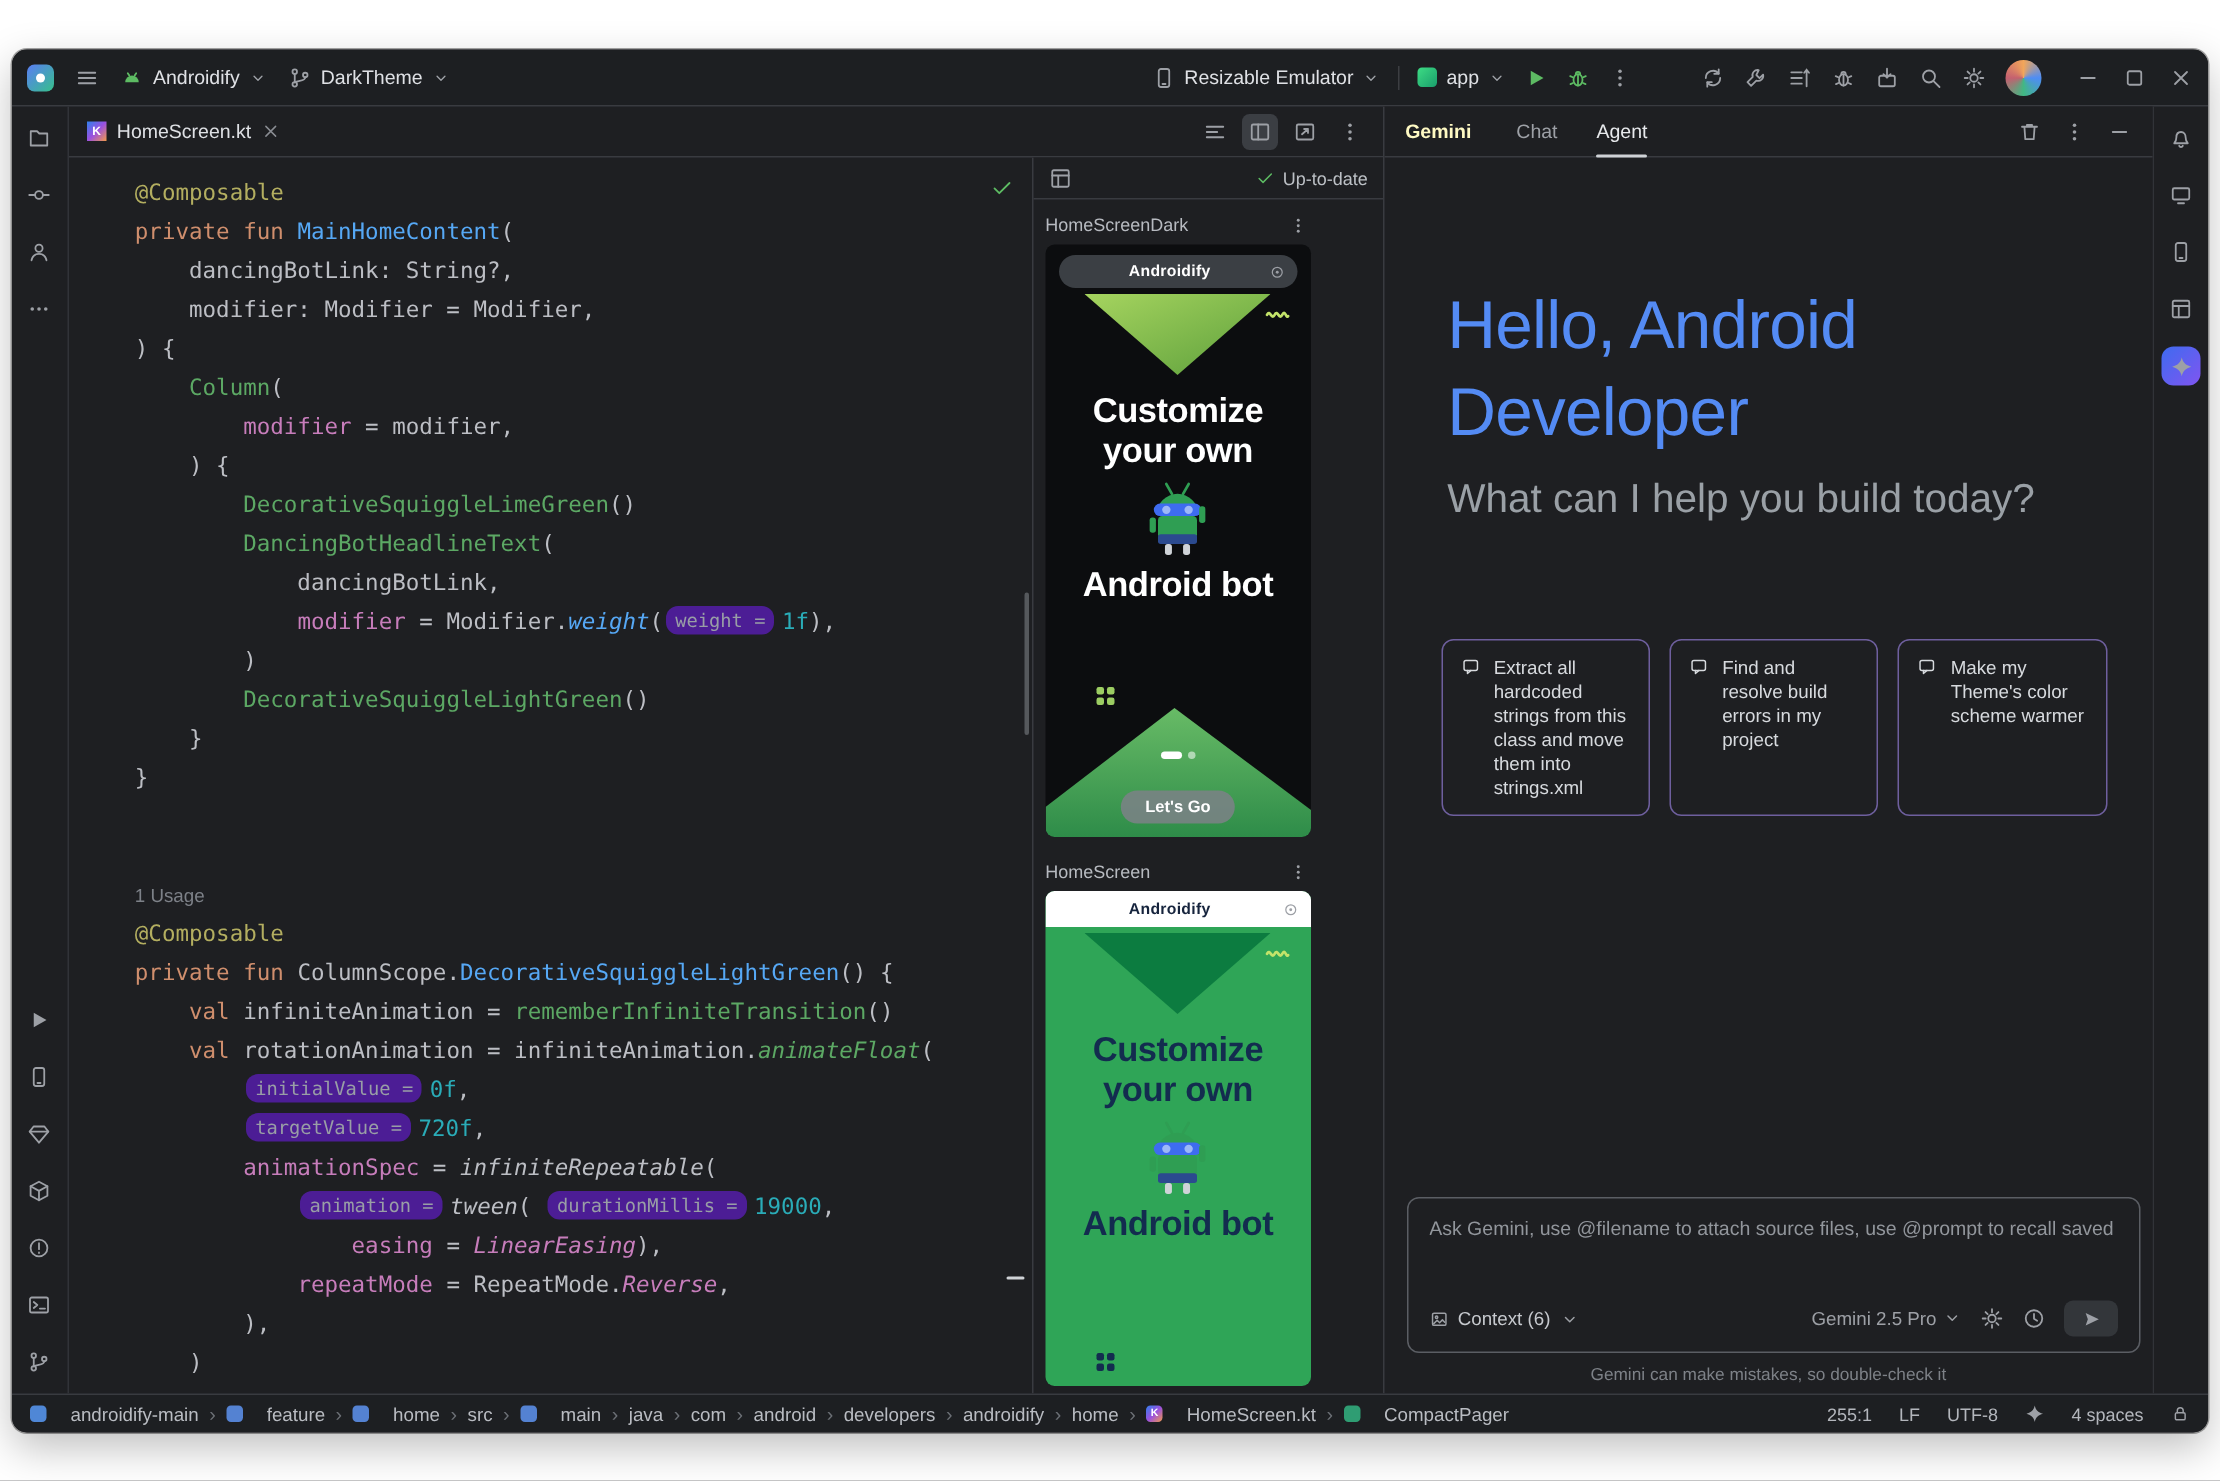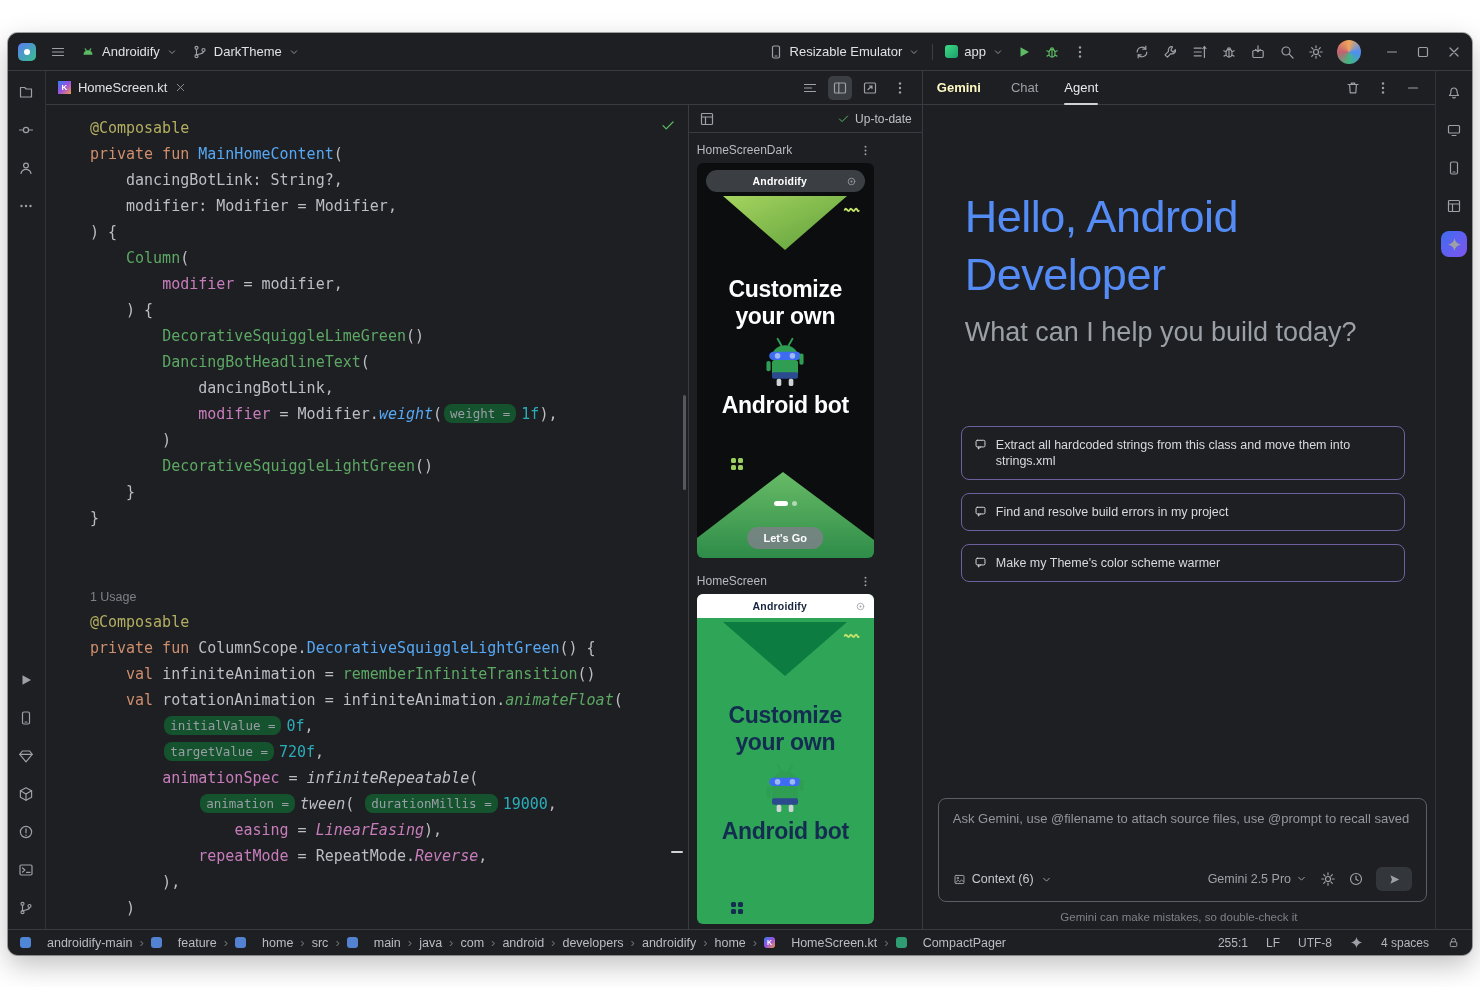--- a/index.html
+++ b/index.html
@@ -51,21 +51,21 @@
   .tri-btn.active{background:#3b3e43;color:#cfd2d6}
   .edit-preview{flex:1;display:flex;min-height:0}
   
   .editor{flex:1;position:relative;overflow:hidden;padding:10px 0 0 44px}
   .code-line{white-space:pre;height:26px;font-family:"DejaVu Sans Mono",monospace;font-size:15px;line-height:26px}
   .s-p{color:#bcbec4}.s-kw{color:#cf8e6d}.s-ann{color:#b3ae60}.s-fn{color:#56a8f5}
   .s-call{color:#5ca864}.s-arg{color:#c77dbb}.s-num{color:#2aacb8}
   .s-itb{color:#56a8f5;font-style:italic}.s-itc{color:#5ca864;font-style:italic}
   .s-iti{color:#bcbec4;font-style:italic}.s-itp{color:#c77dbb;font-style:italic}
   .s-usage{color:#7d8188;font-size:12.5px;font-family:"Liberation Sans",sans-serif}
-  .s-chip{display:inline-block;background:#14532d;color:#999ea6;border-radius:8px;padding:0 6px;
+  .s-chip{display:inline-block;background:#4c1d95;color:#999ea6;border-radius:8px;padding:0 6px;
     font-size:12.5px;line-height:19px;margin:0 5px 0 2px;vertical-align:1px}
   .echeck{position:absolute;top:12px;right:12px}
   .scroll-thumb{position:absolute;right:2px;top:290px;width:3px;height:95px;background:#55585c;border-radius:2px}
   .scroll-mark{position:absolute;right:5px;top:746px;width:12px;height:2px;background:#cfd2d6;border-radius:1px}
   
   .preview{width:234px;border-left:1px solid #393b40;display:flex;flex-direction:column;background:#1e1f22}
   .pv-head{height:28px;flex:none;display:flex;align-items:center;justify-content:space-between;
     padding:0 10px;border-bottom:1px solid #393b40}
   .pv-status{display:flex;align-items:center;gap:5px;font-size:12px;color:#bcc0c5}
   .pv-scroll{flex:1;overflow:hidden;padding:6px 0 0 8px}
@@ -77,21 +77,21 @@
   .phone.light{height:330px;background:#2fa557;color:#132c4f}
   .phone.dark .ph-topbar{margin:7px 9px 0;background:#3b3f44;border-radius:12px;height:22px;
     display:flex;align-items:center;padding:0 8px;color:#fff}
   .phone.light .ph-topbar{background:#fff;height:24px;display:flex;align-items:center;padding:0 8px;color:#16243d}
   .ph-app{flex:1;text-align:center;font-size:10.5px;font-weight:bold;letter-spacing:.2px}
   .tri-wrap{position:relative;margin:4px auto 0;width:124px;height:54px}
   .tri{width:124px;height:54px;display:block}
   .squig{position:absolute;right:-14px;top:6px;color:#c3e36a}
   .squig svg{width:18px;height:18px}
   .ph-h{font-size:23px;font-weight:800;text-align:center;line-height:27px;letter-spacing:-.3px}
-  .ph-h.first{margin-top:26px}
+  .ph-h.first{margin-top:10px}
   .bot{display:flex;justify-content:center;margin:3px 0}
   .dots{position:absolute;left:34px;display:grid;grid-template-columns:repeat(2,5px);gap:2px}
   .dots i{width:5px;height:5px;border-radius:1.5px;display:block}
   .phone.dark .dots{bottom:88px}.phone.dark .dots i{background:#9ccd62}
   .phone.light .dots{bottom:10px}.phone.light .dots i{background:#132c4f}
   .mountain{position:absolute;bottom:0;left:0;width:100%;height:92px}
   .pager{position:absolute;bottom:52px;left:0;right:0;display:flex;gap:4px;justify-content:center;align-items:center}
   .pager .p1{width:14px;height:5px;border-radius:3px;background:#fff}
   .pager .p2{width:5px;height:5px;border-radius:50%;background:rgba(255,255,255,.55)}
   .cta{position:absolute;bottom:9px;left:50%;transform:translateX(-50%);background:rgba(125,129,135,.85);
@@ -100,21 +100,21 @@
   .gemini{width:515px;border-left:1px solid #393b40;position:relative;background:#1e1f22}
   .g-head{height:34px;display:flex;align-items:center;padding:0 14px;border-bottom:1px solid #393b40}
   .g-title{font-weight:bold;color:#fef9c3;font-size:13px;margin-right:30px}
   .g-tab{color:#9da0a6;font-size:13px;margin-right:26px;position:relative;height:34px;display:flex;align-items:center}
   .g-tab.active{color:#e8eaed}
   .g-tab.active::after{content:"";position:absolute;left:0;right:0;bottom:0;height:2px;background:#cfd2d6;border-radius:1px}
   .g-head-icons{margin-left:auto;display:flex;gap:14px;color:#9da0a6}
   .g-greet{position:absolute;top:117px;left:42px;font-size:45px;line-height:58px;font-weight:500;
     color:#548bf4;letter-spacing:-.5px}
   .g-sub{position:absolute;top:246px;left:42px;font-size:27px;color:#9aa0a6}
-  .g-cards{position:absolute;top:355px;left:38px;width:444px;display:grid;grid-template-columns:1fr;gap:13px}
+  .g-cards{position:absolute;top:355px;left:38px;width:444px;display:grid;grid-template-columns:1fr 1fr 1fr;gap:13px}
   .g-card{border:1px solid #6e5f9e;border-radius:8px;padding:10px 12px;display:flex;gap:9px;
     color:#d7dade;font-size:12.5px;line-height:16px;align-items:flex-start}
   .g-card .ic{margin-top:1px;flex:none;color:#d7dade}
   .g-input{position:absolute;left:15px;right:8px;top:727px;height:104px;border:1px solid #5b5e64;
     border-radius:8px;padding:12px 14px 10px;display:flex;flex-direction:column;justify-content:space-between}
   .g-ph{color:#92969c;font-size:13px;white-space:nowrap;overflow:hidden}
   .g-input-row{display:flex;align-items:center;justify-content:space-between;color:#c6c9ce;font-size:12.5px}
   .g-ctx{display:flex;gap:6px;align-items:center}
   .g-right{display:flex;gap:12px;align-items:center;color:#9da0a6}
   .g-model{display:flex;gap:4px;align-items:flex-start}

